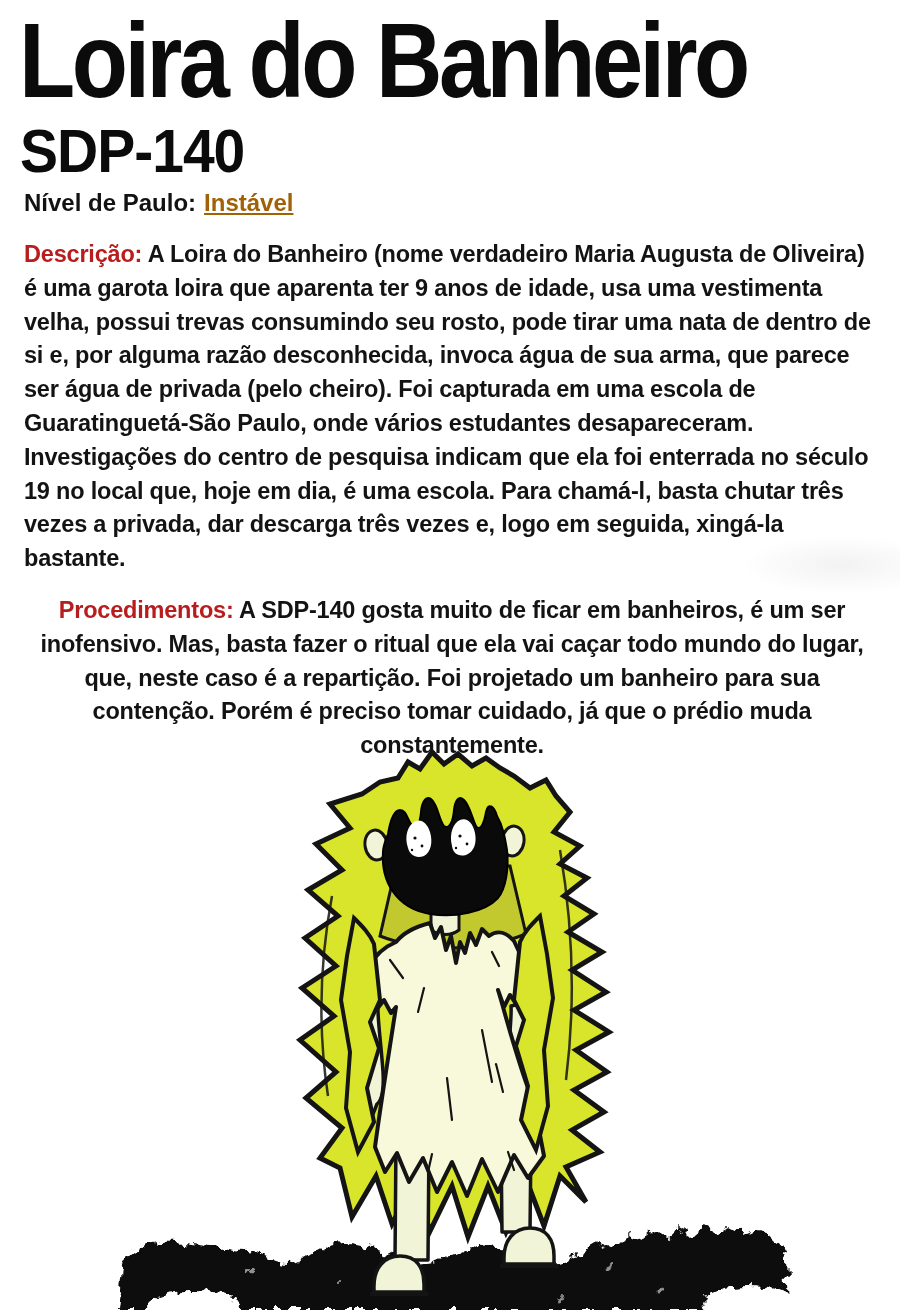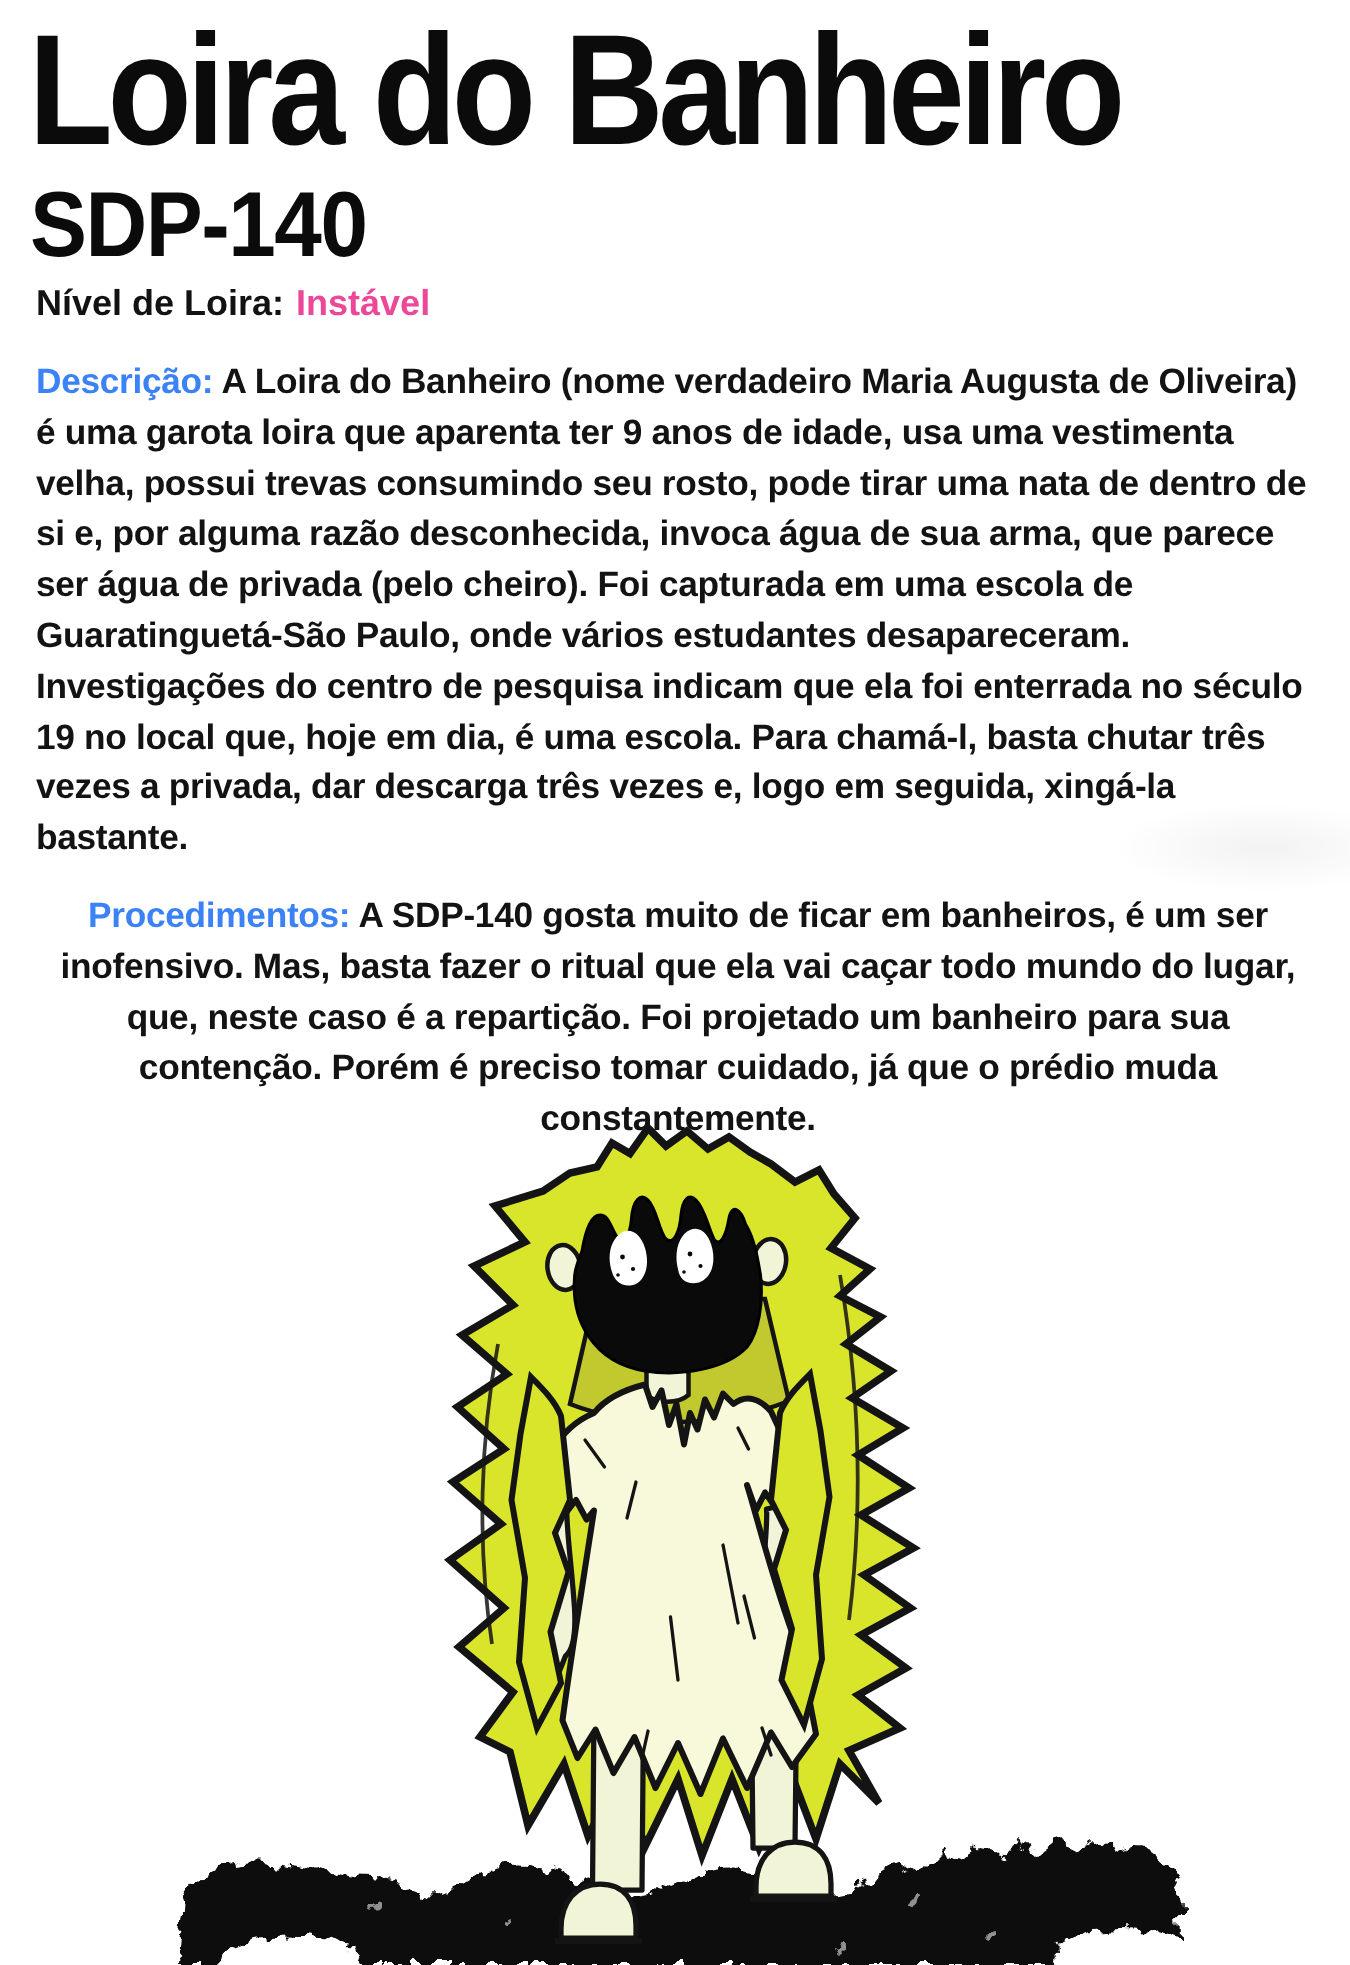--- a/index.html
+++ b/index.html
@@ -20,45 +20,45 @@
   .subtitle{
     position:absolute;left:20px;top:120px;margin:0;
     font-size:57px;font-weight:bold;letter-spacing:-1px;line-height:1;
     transform:scaleY(1.08);transform-origin:left top;
     color:#0b0b0b;white-space:nowrap;
   }
   .danger-row{
     position:absolute;left:24px;top:190px;margin:0;
     font-size:24px;font-weight:bold;line-height:1.1;
   }
-  .danger-value{color:#ec4899;margin-left:8px;}
+  .danger-value{color:#a16207;margin-left:8px;text-decoration:underline;}
   .para{
     position:absolute;left:24px;width:856px;margin:0;
     font-size:23.5px;font-weight:bold;line-height:33.8px;
     letter-spacing:-0.2px;color:#131313;text-align:left;
   }
   .para-desc{top:238px;}
   .para-proc{top:594px;text-align:center;}
-  .sec-label{color:#3b82f6;}
+  .sec-label{color:#b91c1c;}
   .smudge{
     position:absolute;left:740px;top:535px;width:170px;height:60px;
     background:radial-gradient(ellipse at 60% 50%, rgba(0,0,0,0.05), rgba(0,0,0,0) 70%);
     pointer-events:none;
   }
   .illustration{position:absolute;left:0;top:0;width:900px;height:1310px;}
 </style>
 </head>
 <body>
 
 <div class="page">
 
   <h1 class="title">Loira do Banheiro</h1>
   <h2 class="subtitle">SDP-140</h2>
 
-  <p class="danger-row"><span>Nível de Loira:</span><span class="danger-value">Instável</span></p>
+  <p class="danger-row"><span>Nível de Paulo:</span><span class="danger-value">Instável</span></p>
 
   <p class="para para-desc"><span class="sec-label">Descrição:</span>
     <span>A Loira do Banheiro (nome verdadeiro Maria Augusta de Oliveira) é uma garota loira que aparenta ter 9 anos de idade, usa uma vestimenta velha, possui trevas consumindo seu rosto, pode tirar uma nata de dentro de si e, por alguma razão desconhecida, invoca água de sua arma, que parece ser água de privada (pelo cheiro). Foi capturada em uma escola de Guaratinguetá-São Paulo, onde vários estudantes desapareceram. Investigações do centro de pesquisa indicam que ela foi enterrada no século 19 no local que, hoje em dia, é uma escola. Para chamá-l, basta chutar três vezes a privada, dar descarga três vezes e, logo em seguida, xingá-la bastante.</span></p>
 
   <p class="para para-proc"><span class="sec-label">Procedimentos:</span>
     <span>A SDP-140 gosta muito de ficar em banheiros, é um ser inofensivo. Mas, basta fazer o ritual que ela vai caçar todo mundo do lugar, que, neste caso é a repartição. Foi projetado um banheiro para sua contenção. Porém é preciso tomar cuidado, já que o prédio muda constantemente.</span></p>
 
   <div class="smudge"></div>
 
   <svg class="illustration" viewBox="0 0 900 1310" xmlns="http://www.w3.org/2000/svg" role="img" aria-label="Desenho da Loira do Banheiro: garota de cabelo amarelo desgrenhado, rosto coberto por trevas com olhos brancos, vestido branco rasgado, em pé sobre arbustos escuros">

